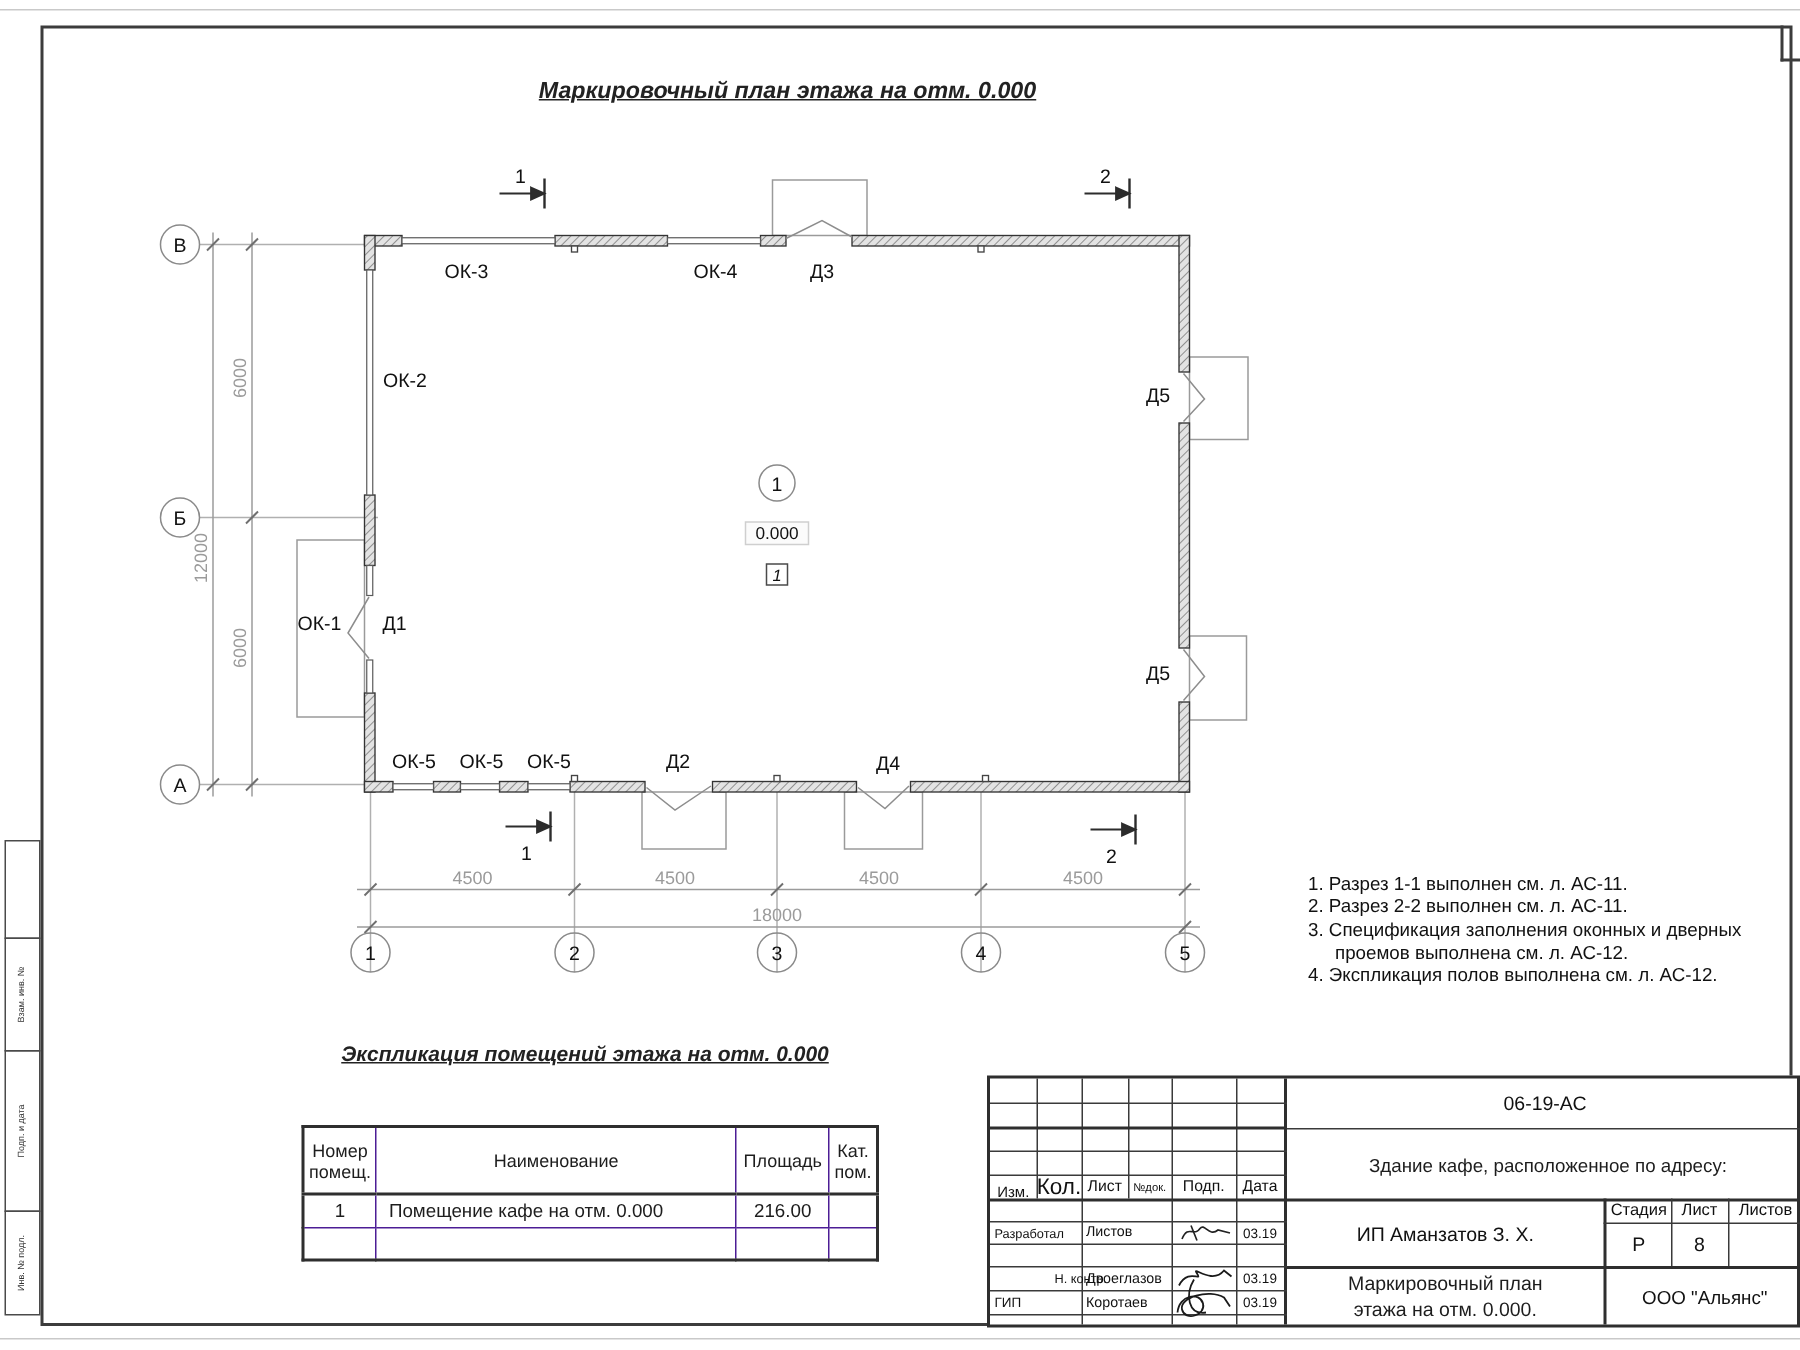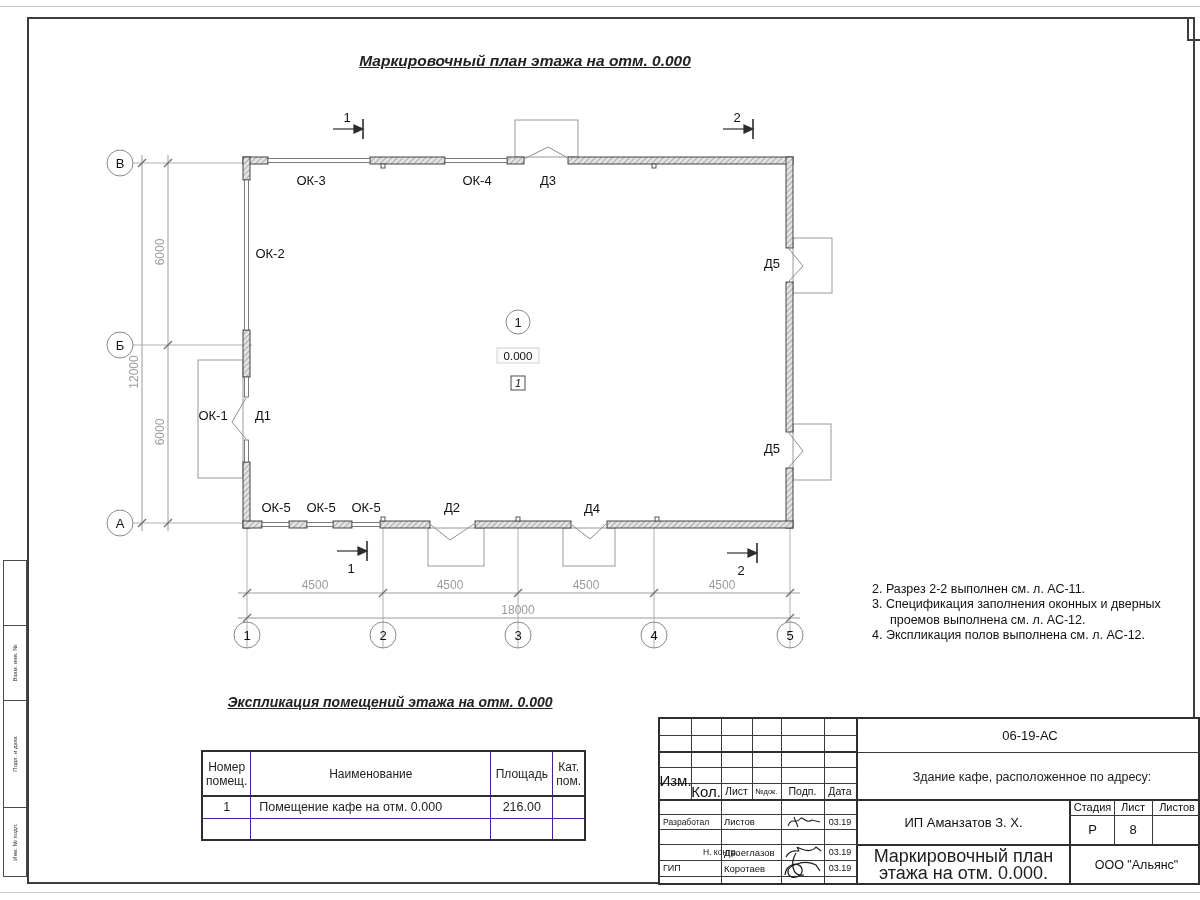--- a/index.html
+++ b/index.html
@@ -238,20 +238,21 @@
         <text x="772" y="453" font-size="13" text-anchor="middle">Д5</text>
         <text x="276" y="512" font-size="13" text-anchor="middle">ОК-5</text>
         <text x="321" y="512" font-size="13" text-anchor="middle">ОК-5</text>
         <text x="366" y="512" font-size="13" text-anchor="middle">ОК-5</text>
         <text x="452" y="512" font-size="13" text-anchor="middle">Д2</text>
         <text x="592" y="513" font-size="13" text-anchor="middle">Д4</text>
       </g>
   </svg>
 
   <div id="notes">
+      <div class="note-item">1. Разрез 1-1 выполнен см. л. АС-11.</div>
       <div class="note-item">2. Разрез 2-2 выполнен см. л. АС-11.</div>
       <div class="note-item">3. Спецификация заполнения оконных и дверных проемов выполнена см. л. АС-12.</div>
       <div class="note-item">4. Экспликация полов выполнена см. л. АС-12.</div>
     </div>
 
   <div id="expl-heading">Экспликация помещений этажа на отм. 0.000</div>
   <table id="expl-table">
     <thead>
       <tr>
         <th style="width:44px">Номер помещ.</th>
@@ -298,21 +299,21 @@
     <div class="hline" style="left:0;top:157px;width:198px;"></div>
 
     <div class="hline" style="left:198px;top:33px;width:344px;"></div>
     <div class="hline thick" style="left:198px;top:80px;width:344px;height:2px;"></div>
     <div class="vline thick" style="left:409px;top:80px;height:84px;width:2px;"></div>
     <div class="vline" style="left:454px;top:80px;height:45px;"></div>
     <div class="vline" style="left:492px;top:80px;height:45px;"></div>
     <div class="hline" style="left:409px;top:96px;width:133px;"></div>
     <div class="hline thick" style="left:198px;top:125px;width:344px;height:2px;"></div>
 
-    <div class="tbt" style="left:0;top:53px;width:31px;height:16px;font-size:15px;">Изм.</div>
+    <div class="tbt" style="left:0;top:68px;width:31px;height:16px;font-size:10px;">Изм.</div>
     <div class="tbt" style="left:31px;top:64px;width:30px;height:16px;font-size:15px;">Кол.</div>
     <div class="tbt" style="left:61px;top:64px;width:31px;height:16px;font-size:10.5px;">Лист</div>
     <div class="tbt" style="left:92px;top:64px;width:29px;height:16px;font-size:7.5px;">№док.</div>
     <div class="tbt" style="left:121px;top:64px;width:43px;height:16px;font-size:10.5px;">Подп.</div>
     <div class="tbt" style="left:164px;top:64px;width:32px;height:16px;font-size:10.5px;">Дата</div>
 
     <div class="tbt left" style="left:3px;top:95px;width:58px;height:15px;font-size:8.5px;">Разработал</div>
     <div class="tbt left" style="left:64px;top:95px;width:57px;height:15px;font-size:9.5px;">Листов</div>
     <div class="tbt" style="left:164px;top:95px;width:32px;height:15px;font-size:9px;">03.19</div>
     <div class="tbt left" style="left:3px;top:125px;width:58px;height:16px;font-size:8.5px;margin-left:40px;">Н. контр.</div>
@@ -336,20 +337,20 @@
     <div class="abs" style="left:202px;top:37px;width:340px;height:42px;display:flex;flex-direction:column;align-items:center;justify-content:center;font-size:12.5px;line-height:16px;text-align:center;">
       <div>Здание кафе, расположенное по адресу:</div>
     </div>
     <div class="tbt" style="left:198px;top:82px;width:211px;height:43px;font-size:13px;">ИП Аманзатов З. Х.</div>
     <div class="tbt" style="left:411px;top:80px;width:43px;height:16px;font-size:11px;">Стадия</div>
     <div class="tbt" style="left:454px;top:80px;width:38px;height:16px;font-size:11px;">Лист</div>
     <div class="tbt" style="left:492px;top:80px;width:50px;height:16px;font-size:11px;">Листов</div>
     <div class="tbt" style="left:411px;top:96px;width:43px;height:29px;font-size:13px;">Р</div>
     <div class="tbt" style="left:454px;top:96px;width:38px;height:29px;font-size:13px;">8</div>
     <div class="tbt" style="left:492px;top:96px;width:50px;height:29px;font-size:13px;"></div>
-    <div class="abs" style="left:198px;top:127px;width:211px;height:37px;display:flex;flex-direction:column;align-items:center;justify-content:center;font-size:18px;line-height:16.5px;text-align:center;">
+    <div class="abs" style="left:198px;top:127px;width:211px;height:37px;display:flex;flex-direction:column;align-items:center;justify-content:center;font-size:13px;line-height:16.5px;text-align:center;">
       <div>Маркировочный план</div>
       <div>этажа на отм. 0.000.</div>
     </div>
     <div class="tbt" style="left:411px;top:127px;width:131px;height:37px;font-size:12.5px;">ООО "Альянс"</div>
   </div>
 
 </div>
 
 </body></html>

